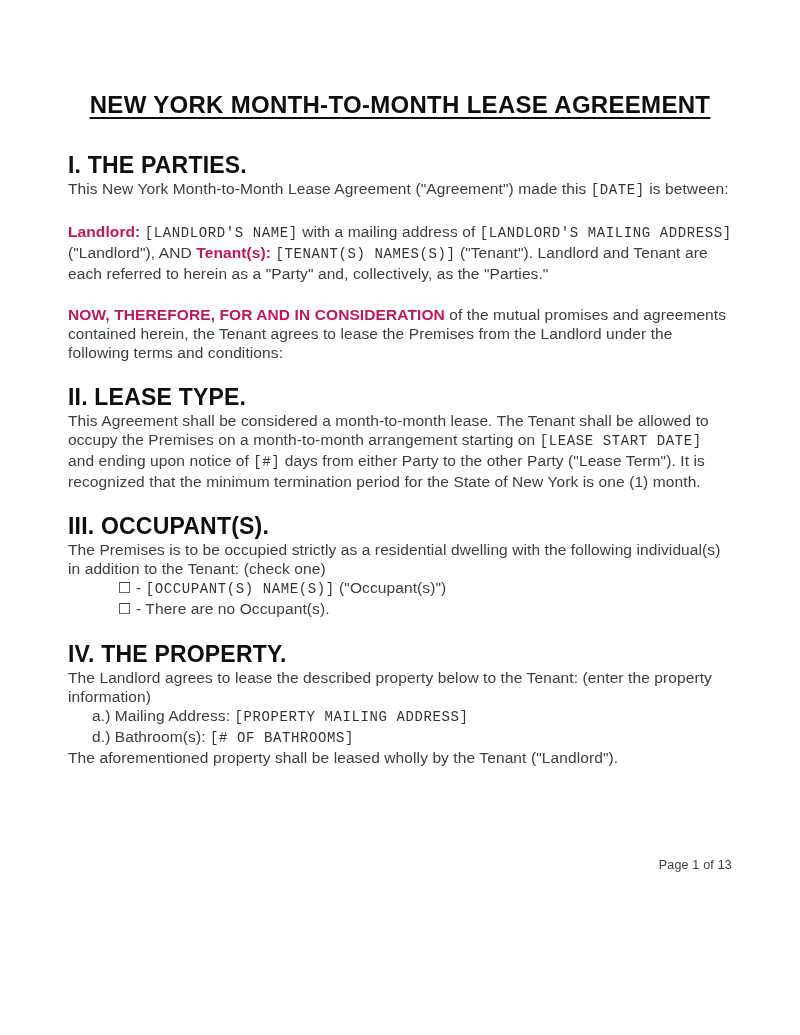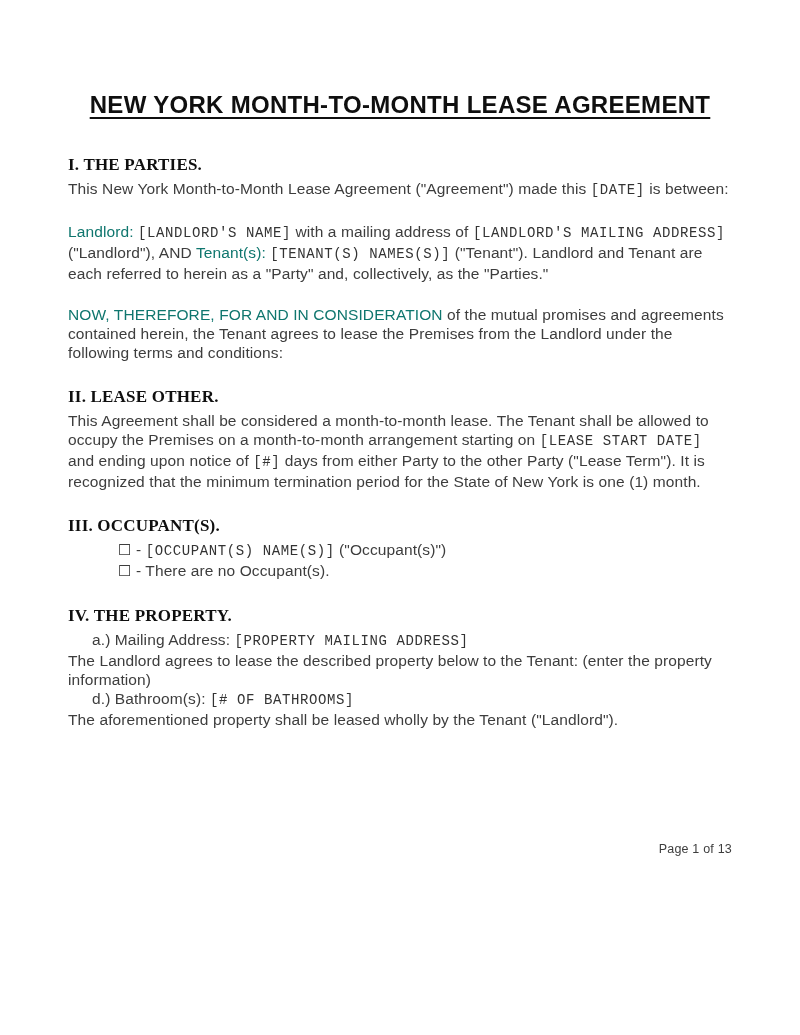--- a/index.html
+++ b/index.html
@@ -27,84 +27,84 @@
     text-align: center;
     color: #0f0f0f;
     text-decoration: underline;
     text-decoration-thickness: 2px;
     text-underline-offset: 4px;
   }
   section.section { margin-top: 24px; }
   section.section:first-of-type { margin-top: 0; }
   h2.sec-heading {
     margin: 0 0 3px 0;
-    font-size: 17px;
+    font-size: 23px;
     line-height: 22px;
     font-weight: bold;
     color: #0f0f0f;
     letter-spacing: 0.2px;
-    font-family: Liberation Serif, serif;
   }
   p.blk {
     margin: 0;
     font-size: 15.5px;
     line-height: 19px;
     color: #3d3d3d;
     letter-spacing: 0.1px;
   }
   p.gap { margin-top: 22px; }
   p.indent-1 { padding-left: 24px; }
   p.indent-2 { padding-left: 50px; }
-  span.b { font-weight: normal; color: #0f766e; }
+  span.b { font-weight: bold; color: #be185d; }
   span.m {
     font-family: "Liberation Mono", "DejaVu Sans Mono", monospace;
     font-size: 14px;
     letter-spacing: 0.6px;
     color: #333333;
     white-space: nowrap;
   }
   span.cb {
     font-family: "DejaVu Sans", sans-serif;
     font-size: 15px;
     color: #3d3d3d;
   }
   .footer {
     position: absolute;
     right: 68px;
-    bottom: 32px;
+    bottom: 16px;
     font-size: 12.5px;
     color: #3d3d3d;
     letter-spacing: 0.2px;
   }
 </style>
 </head>
 <body>
 
 <div class="page">
   <h1 class="doc-title">NEW YORK MONTH-TO-MONTH LEASE AGREEMENT</h1>
 
   <main id="doc-body">
       <section class="section">
         <h2 class="sec-heading">I. THE PARTIES.</h2>
         <p class="blk"><span>This New York Month-to-Month Lease Agreement ("Agreement") made this </span><span class="m">[DATE]</span><span> is between:</span></p>
         <p class="blk gap"><span class="b">Landlord:</span><span> </span><span class="m">[LANDLORD'S NAME]</span><span> with a mailing address of </span><span class="m">[LANDLORD'S MAILING ADDRESS]</span><span> ("Landlord"), AND </span><span class="b">Tenant(s):</span><span> </span><span class="m">[TENANT(S) NAMES(S)]</span><span> ("Tenant"). Landlord and Tenant are each referred to herein as a "Party" and, collectively, as the "Parties."</span></p>
         <p class="blk gap"><span class="b">NOW, THEREFORE, FOR AND IN CONSIDERATION</span><span> of the mutual promises and agreements contained herein, the Tenant agrees to lease the Premises from the Landlord under the following terms and conditions:</span></p>
       </section>
       <section class="section">
-        <h2 class="sec-heading">II. LEASE OTHER.</h2>
+        <h2 class="sec-heading">II. LEASE TYPE.</h2>
         <p class="blk"><span>This Agreement shall be considered a month-to-month lease. The Tenant shall be allowed to occupy the Premises on a month-to-month arrangement starting on </span><span class="m">[LEASE START DATE]</span><span> and ending upon notice of </span><span class="m">[#]</span><span> days from either Party to the other Party ("Lease Term"). It is recognized that the minimum termination period for the State of New York is one (1) month.</span></p>
       </section>
       <section class="section">
         <h2 class="sec-heading">III. OCCUPANT(S).</h2>
+        <p class="blk"><span>The Premises is to be occupied strictly as a residential dwelling with the following individual(s) in addition to the Tenant: (check one)</span></p>
         <p class="blk indent-2"><span class="cb">☐</span><span> - </span><span class="m">[OCCUPANT(S) NAME(S)]</span><span> ("Occupant(s)")</span></p>
         <p class="blk indent-2"><span class="cb">☐</span><span> - There are no Occupant(s).</span></p>
       </section>
       <section class="section">
         <h2 class="sec-heading">IV. THE PROPERTY.</h2>
+        <p class="blk"><span>The Landlord agrees to lease the described property below to the Tenant: (enter the property information)</span></p>
         <p class="blk indent-1"><span>a.) Mailing Address: </span><span class="m">[PROPERTY MAILING ADDRESS]</span></p>
-        <p class="blk"><span>The Landlord agrees to lease the described property below to the Tenant: (enter the property information)</span></p>
         <p class="blk indent-1"><span>d.) Bathroom(s): </span><span class="m">[# OF BATHROOMS]</span></p>
         <p class="blk"><span>The aforementioned property shall be leased wholly by the Tenant ("Landlord").</span></p>
       </section>
     </main>
 
   <div class="footer">Page 1 of 13</div>
 </div>
 
 </body></html>

